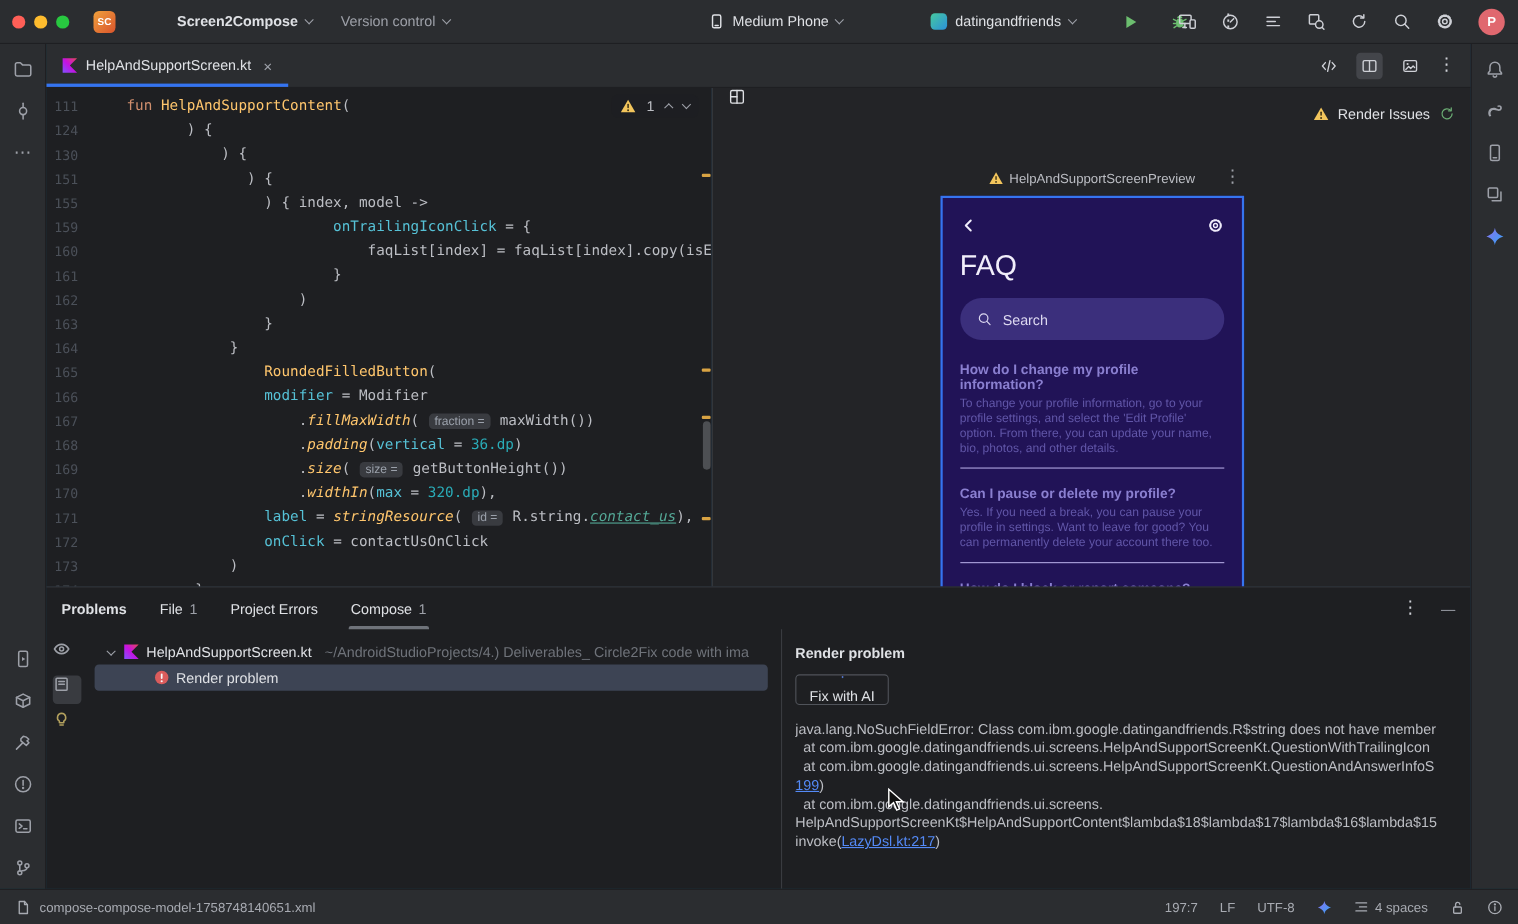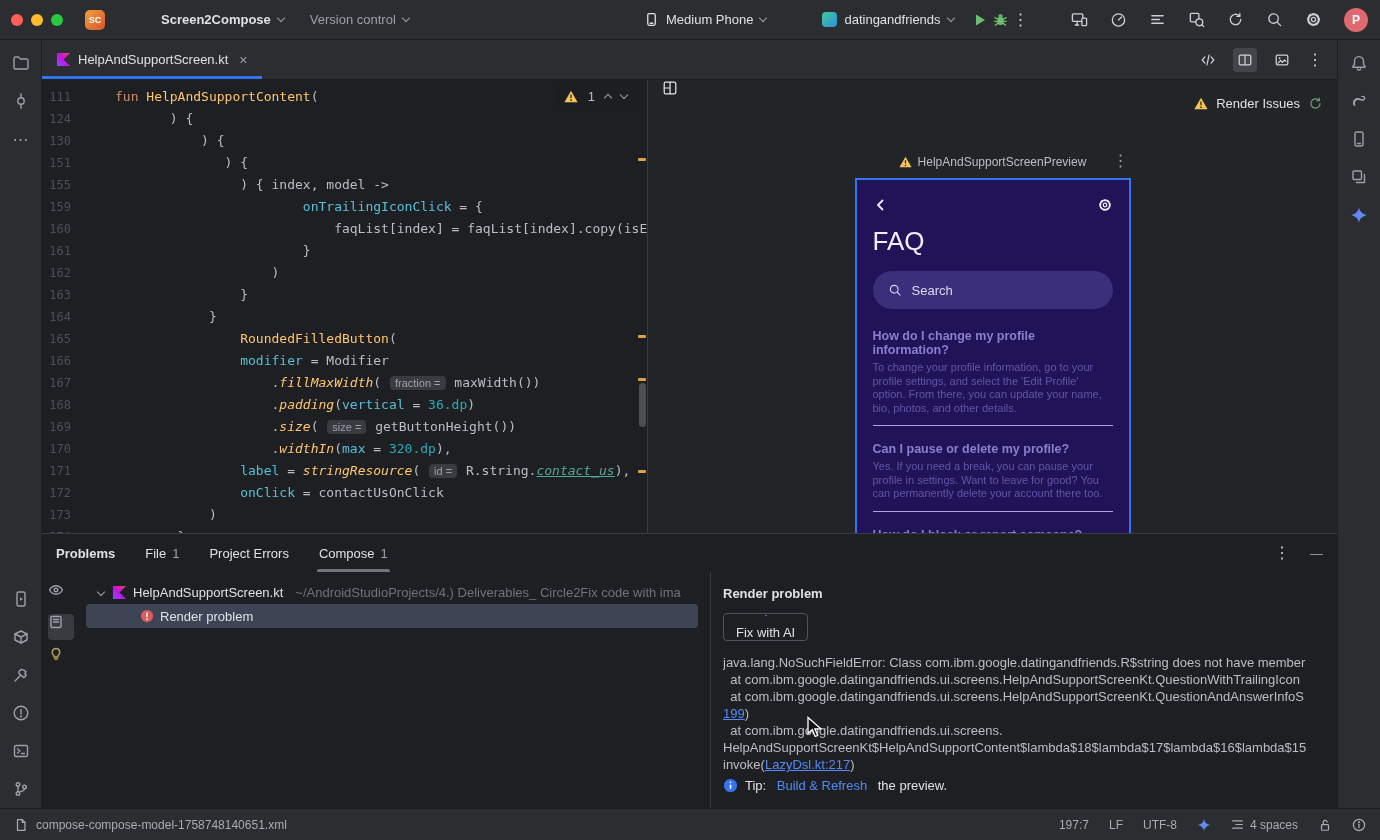--- a/index.html
+++ b/index.html
@@ -15,21 +15,21 @@
   
   .titlebar { position:absolute; top:0; left:0; right:0; height:40px; background:#2b2d30; border-bottom:1px solid #1e1f22; display:flex; align-items:center; z-index:5; }
   .traffic { display:flex; gap:8px; padding:0 22px 0 11px; }
   .light { width:12px; height:12px; border-radius:50%; }
   .light.red{background:#ff5f57;} .light.yellow{background:#febc2e;} .light.green{background:#28c840;}
   .app-badge { width:20px; height:20px; border-radius:5px; background:linear-gradient(135deg,#f0a13c,#d9542c); color:#fff; font-size:9px; font-weight:700; display:flex; align-items:center; justify-content:center; margin-right:10px; }
   .tb-item { gap:7px; padding:0 6px; color:#dfe1e5;margin-left:40px; }
   .tb-item .chev { color:#9da0a8; }
   .tb-item.dim { color:#9da0a8; }
   .strong { font-weight:700; }
-  .tb-center { position:absolute; left:598px; top:0; bottom:0; display:flex; align-items:center; gap:4px; }
+  .tb-center { position:absolute; left:598px; top:0; bottom:0; display:flex; align-items:center; gap:28px; }
   .tb-right { position:absolute; right:12px; top:0; bottom:0; display:flex; align-items:center; gap:22px; color:#ced0d6; }
   .appicon { width:15px; height:15px; border-radius:4px; background:linear-gradient(135deg,#46c99f,#2b90d9); }
   .kebab { font-size:16px; color:#ced0d6; line-height:1; }
   .avatar { width:24px; height:24px; border-radius:50%; background:#e0686f; color:#fff; font-size:12px; font-weight:700; display:flex; align-items:center; justify-content:center; }
 
   
   .stripe { position:absolute; top:40px; bottom:32px; width:42px; background:#2b2d30; display:flex; flex-direction:column; align-items:center; padding:10px 0 6px; gap:12px; color:#9da0a8; z-index:4; }
   .stripe-left { left:0; border-right:1px solid #1e1f22; }
   .stripe-right { right:0; width:43px; border-left:1px solid #1e1f22; }
   .stripe .spacer { flex:1; }
@@ -552,28 +552,20 @@
           </button>
           <div class="stack">
               <div class="stack-line"><span>java.lang.NoSuchFieldError: Class com.ibm.google.datingandfriends.R$string does not have member</span></div>
               <div class="stack-line"><span>  at com.ibm.google.datingandfriends.ui.screens.HelpAndSupportScreenKt.QuestionWithTrailingIcon</span></div>
               <div class="stack-line"><span>  at com.ibm.google.datingandfriends.ui.screens.HelpAndSupportScreenKt.QuestionAndAnswerInfoS</span></div>
               <div class="stack-line"><span class="st-link">199</span><span>)</span></div>
               <div class="stack-line"><span>  at com.ibm.google.datingandfriends.ui.screens.</span></div>
               <div class="stack-line"><span>HelpAndSupportScreenKt$HelpAndSupportContent$lambda$18$lambda$17$lambda$16$lambda$15</span></div>
               <div class="stack-line"><span>invoke(</span><span class="st-link">LazyDsl.kt:217</span><span>)</span></div>
             </div>
-          <div class="tip-row">
-            <svg width="15" height="15" viewBox="0 0 16 16">
-                <circle cx="8" cy="8" r="7" fill="#3574f0"></circle>
-                <rect x="7.2" y="6.8" width="1.6" height="5" rx=".8" fill="#fff"></rect>
-                <circle cx="8" cy="4.6" r="1" fill="#fff"></circle>
-              </svg>
-            <span>Tip: </span><span class="tip-link">Build &amp; Refresh</span><span> the preview.</span>
-          </div>
         </div>
       </div>
     </div>
   </div>
 
   <footer class="statusbar">
     <div class="sb-left">
       <svg class="ic" width="14" height="14" viewBox="0 0 16 16">
           <path d="M4 1.8h5.5L12.5 5v9.2H4z"></path>
           <path d="M9.5 1.8V5h3"></path>

